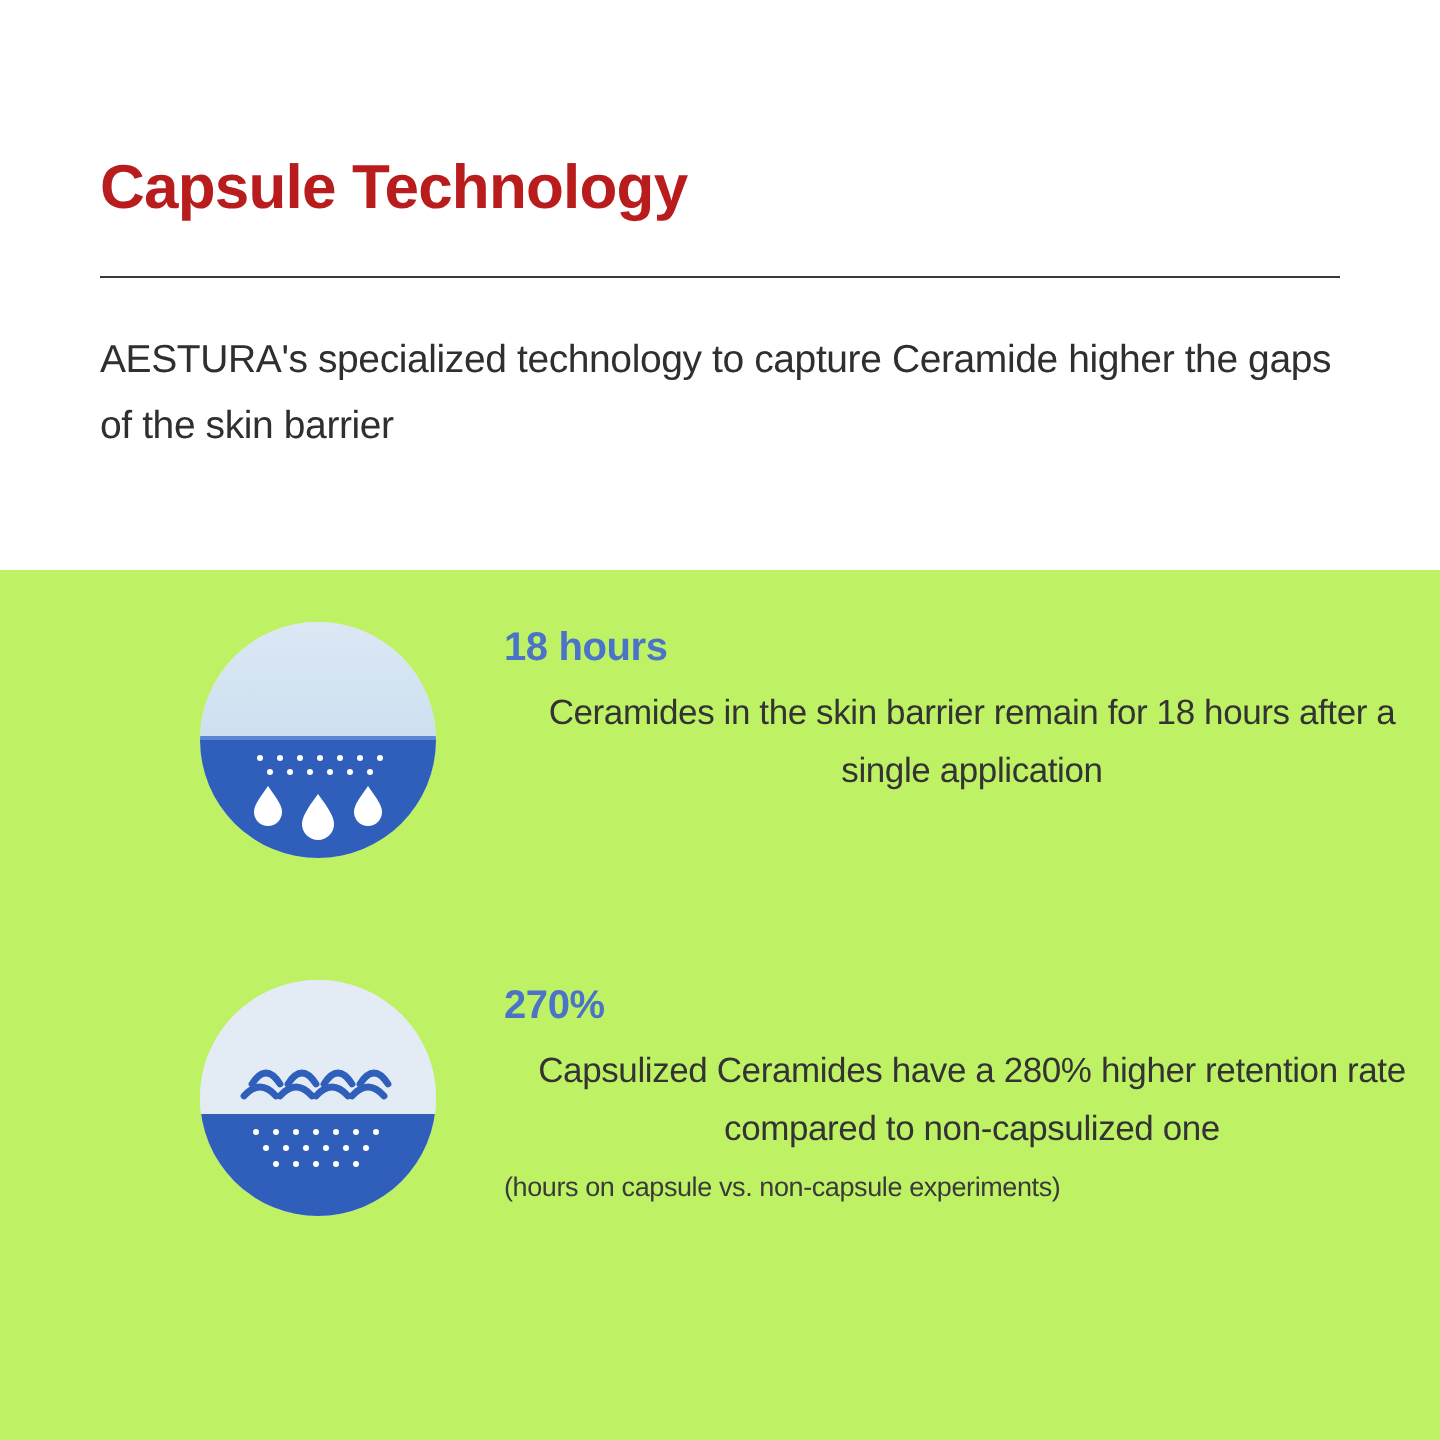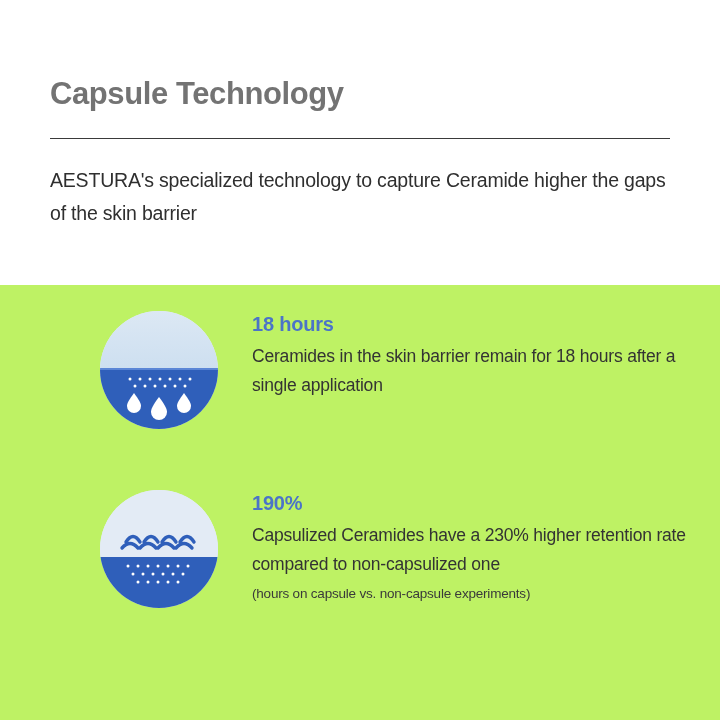--- a/index.html
+++ b/index.html
@@ -31,21 +31,21 @@
     padding: 0 50px;
   }
 
   .title {
     position: absolute;
     left: 50px;
     top: 76px;
     font-size: 31px;
     font-weight: bold;
     letter-spacing: -0.4px;
-    color: #737373;
+    color: #b91c1c;
   }
 
   .rule {
     position: absolute;
     left: 50px;
     top: 138px;
     width: 620px;
     height: 1px;
     background: #3a3a3a;
   }
@@ -134,20 +134,21 @@
     letter-spacing: -0.2px;
     margin-bottom: 5px;
     line-height: 26px;
   }
 
   .fact-desc {
     font-size: 17.5px;
     line-height: 29px;
     color: #333333;
     letter-spacing: -0.2px;
+    text-align: center;
   }
 
   .fact-note {
     margin-top: 5px;
     font-size: 13.5px;
     line-height: 20px;
     color: #3a3a3a;
     letter-spacing: -0.2px;
   }
 </style>
@@ -234,20 +235,20 @@
               <circle cx="83" cy="84" r="1.5"></circle>
             <circle cx="38" cy="92" r="1.5"></circle>
               <circle cx="48" cy="92" r="1.5"></circle>
             <circle cx="58" cy="92" r="1.5"></circle>
               <circle cx="68" cy="92" r="1.5"></circle>
             <circle cx="78" cy="92" r="1.5"></circle>
           </g>
         </svg>
       </div>
       <div class="fact-text">
-        <div class="fact-value">190%</div>
-        <div class="fact-desc">Capsulized Ceramides have a 230% higher retention rate compared to non-capsulized one</div>
+        <div class="fact-value">270%</div>
+        <div class="fact-desc">Capsulized Ceramides have a 280% higher retention rate compared to non-capsulized one</div>
         <div class="fact-note">(hours on capsule vs. non-capsule experiments)</div>
       </div>
     </div>
 
   </div>
 </div>
 
 </body></html>

